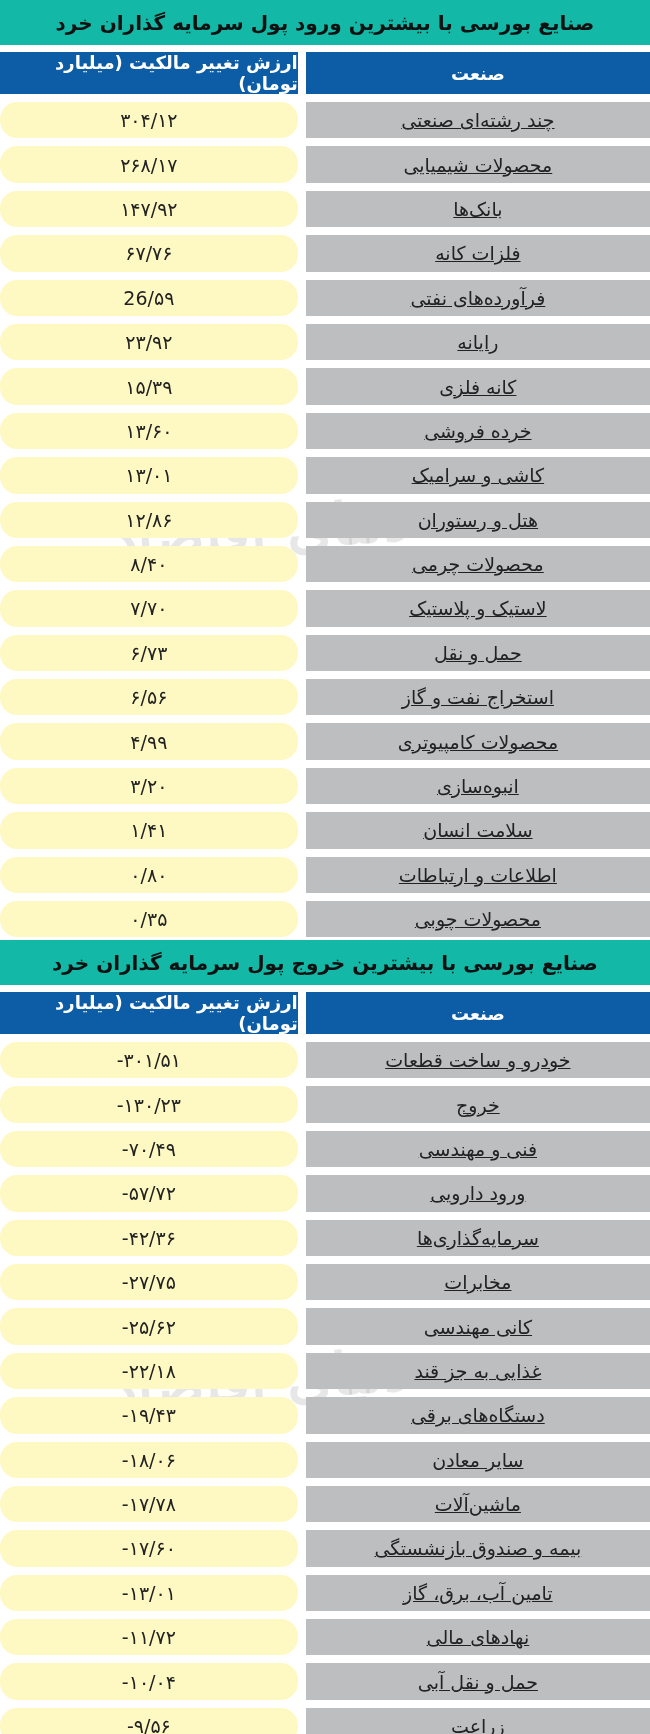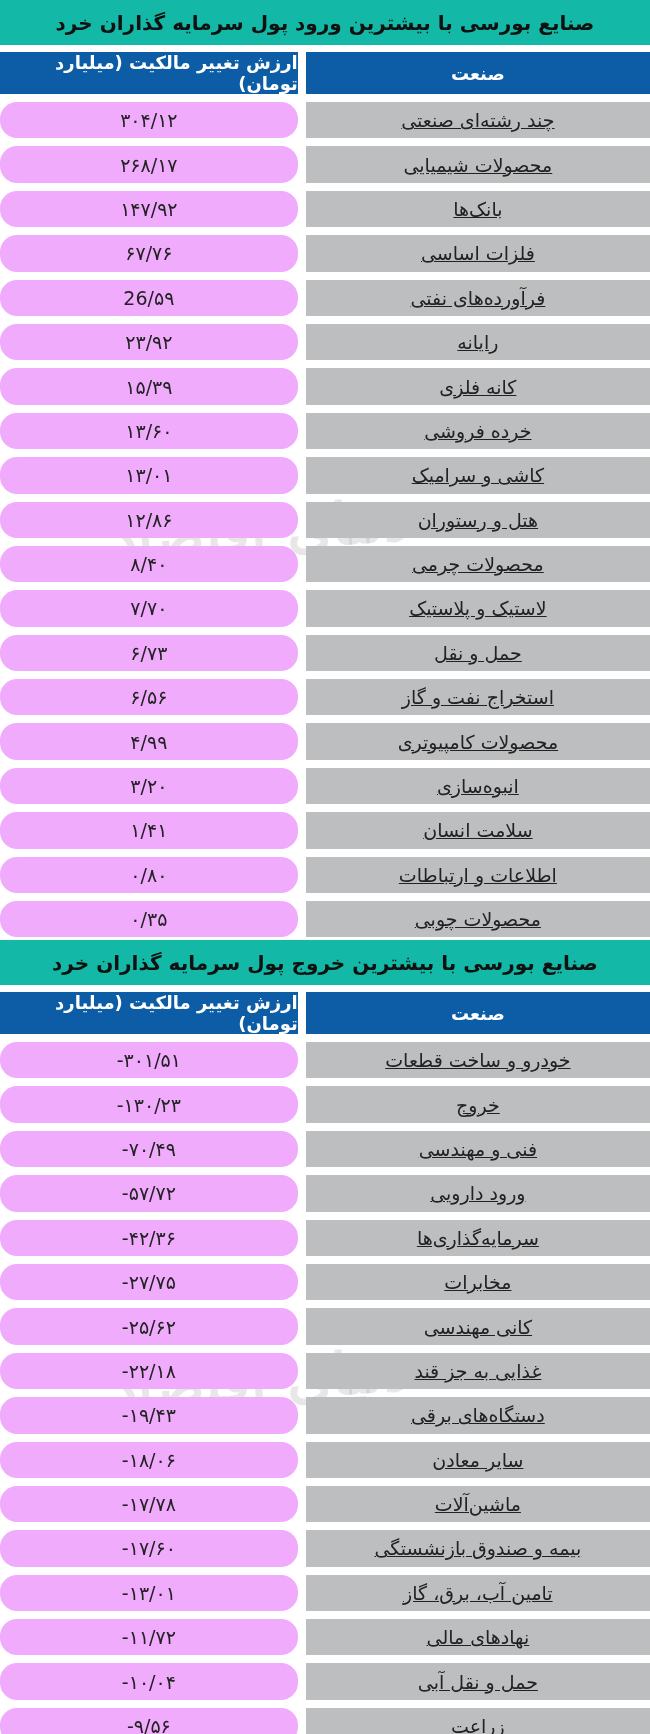--- a/index.html
+++ b/index.html
@@ -24,21 +24,21 @@
   .col-name { width: 370px; }
   .col-val  { width: 320px; }
 
   .rows { margin-top: 8px; display: flex; flex-direction: column; gap: 8px; }
   .row { display: flex; flex-direction: row; gap: 8px; height: 36.4px; }
   .cell {
     display: flex; align-items: center; justify-content: center;
     font-size: 19px; height: 100%;
   }
   .cell.name { background: #BDBEC0; color: #222; text-decoration: underline; }
-  .cell.val  { background: #f0abfc; color: #222; direction: ltr; unicode-bidi: plaintext; border-radius: 17px; }
+  .cell.val  { background: #fef9c3; color: #222; direction: ltr; unicode-bidi: plaintext; border-radius: 17px; }
 
   .watermark {
     position: absolute; left: 70px; width: 380px; height: 90px;
     color: rgba(170,170,170,0.28); font-size: 58px; font-weight: bold;
     display: flex; align-items: center; justify-content: center;
     pointer-events: none; transform: rotate(-4deg); white-space: nowrap;
     font-family: "DejaVu Serif", serif;
   }
 </style>
 </head>
@@ -60,21 +60,21 @@
       </div>
       <div class="row">
         <div class="cell name col-name">محصولات شیمیایی</div>
         <div class="cell val col-val">۲۶۸/۱۷</div>
       </div>
       <div class="row">
         <div class="cell name col-name">بانک‌ها</div>
         <div class="cell val col-val">۱۴۷/۹۲</div>
       </div>
       <div class="row">
-        <div class="cell name col-name">فلزات اساسی</div>
+        <div class="cell name col-name">فلزات کانه</div>
         <div class="cell val col-val">۶۷/۷۶</div>
       </div>
       <div class="row">
         <div class="cell name col-name">فرآورده‌های نفتی</div>
         <div class="cell val col-val">26/۵۹</div>
       </div>
       <div class="row">
         <div class="cell name col-name">رایانه</div>
         <div class="cell val col-val">۲۳/۹۲</div>
       </div>

